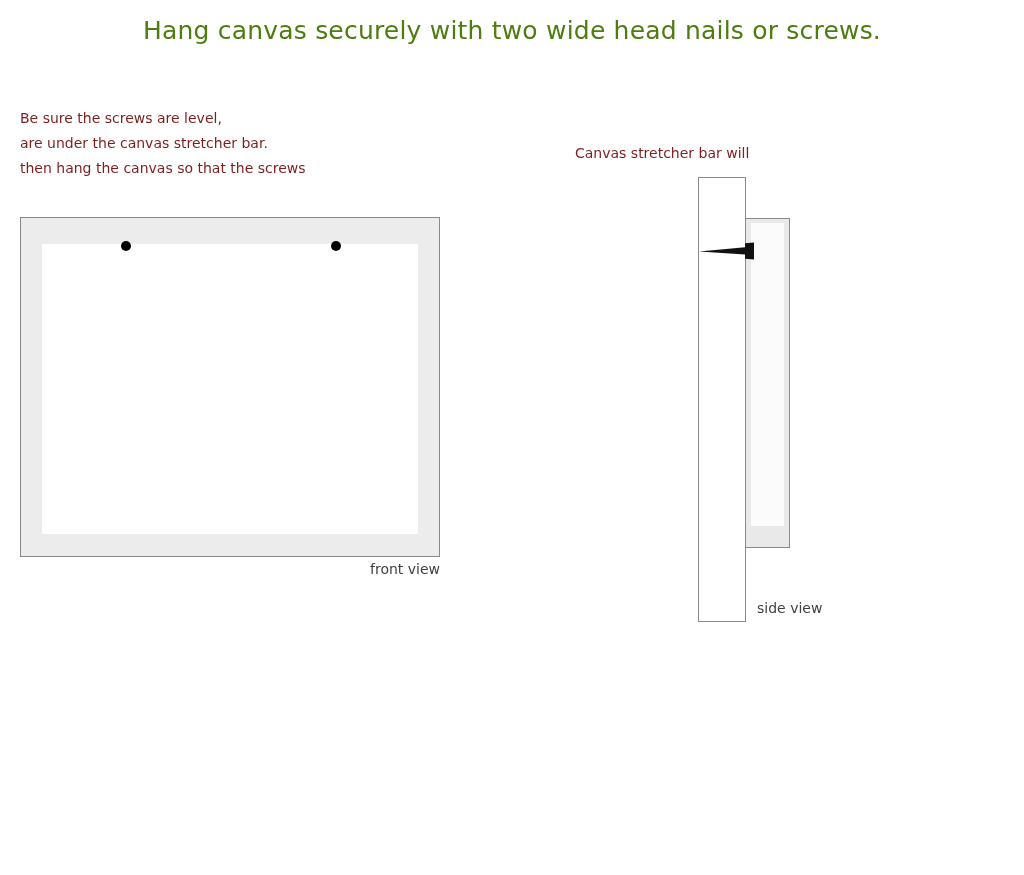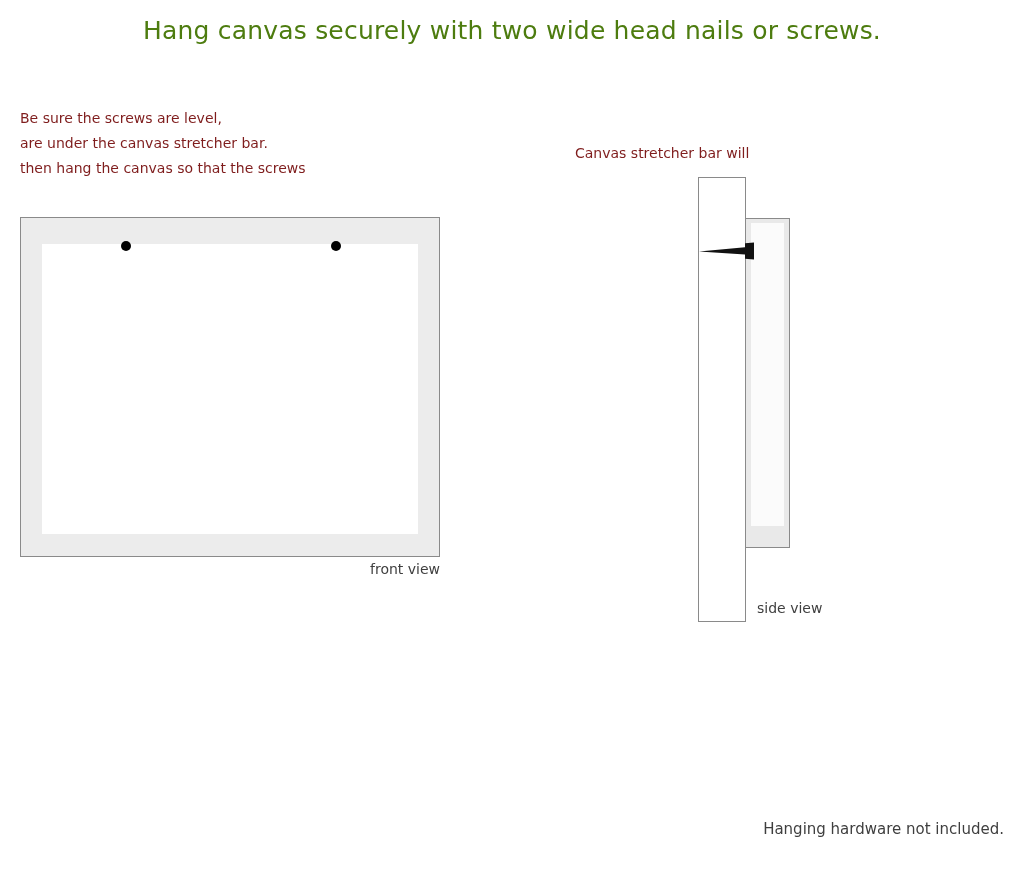--- a/index.html
+++ b/index.html
@@ -189,14 +189,13 @@
   <div class="canvas-panel">
     <div class="canvas-panel-inner"></div>
   </div>
   <svg class="screw-side" viewBox="0 0 64 18" width="64" height="18" preserveAspectRatio="none">
     <path d="M0 9.6 L46 5.2 L46 1.2 L55 0.6 L55 17.4 L46 16.8 L46 12.6 Z" fill="#111111"></path>
   </svg>
 </div>
 <div class="view-label label-side">side view</div>
 
 <div class="footer">
-  <span class="fline">Hanging hardware not included.</span>
 </div>
 
 </body></html>

